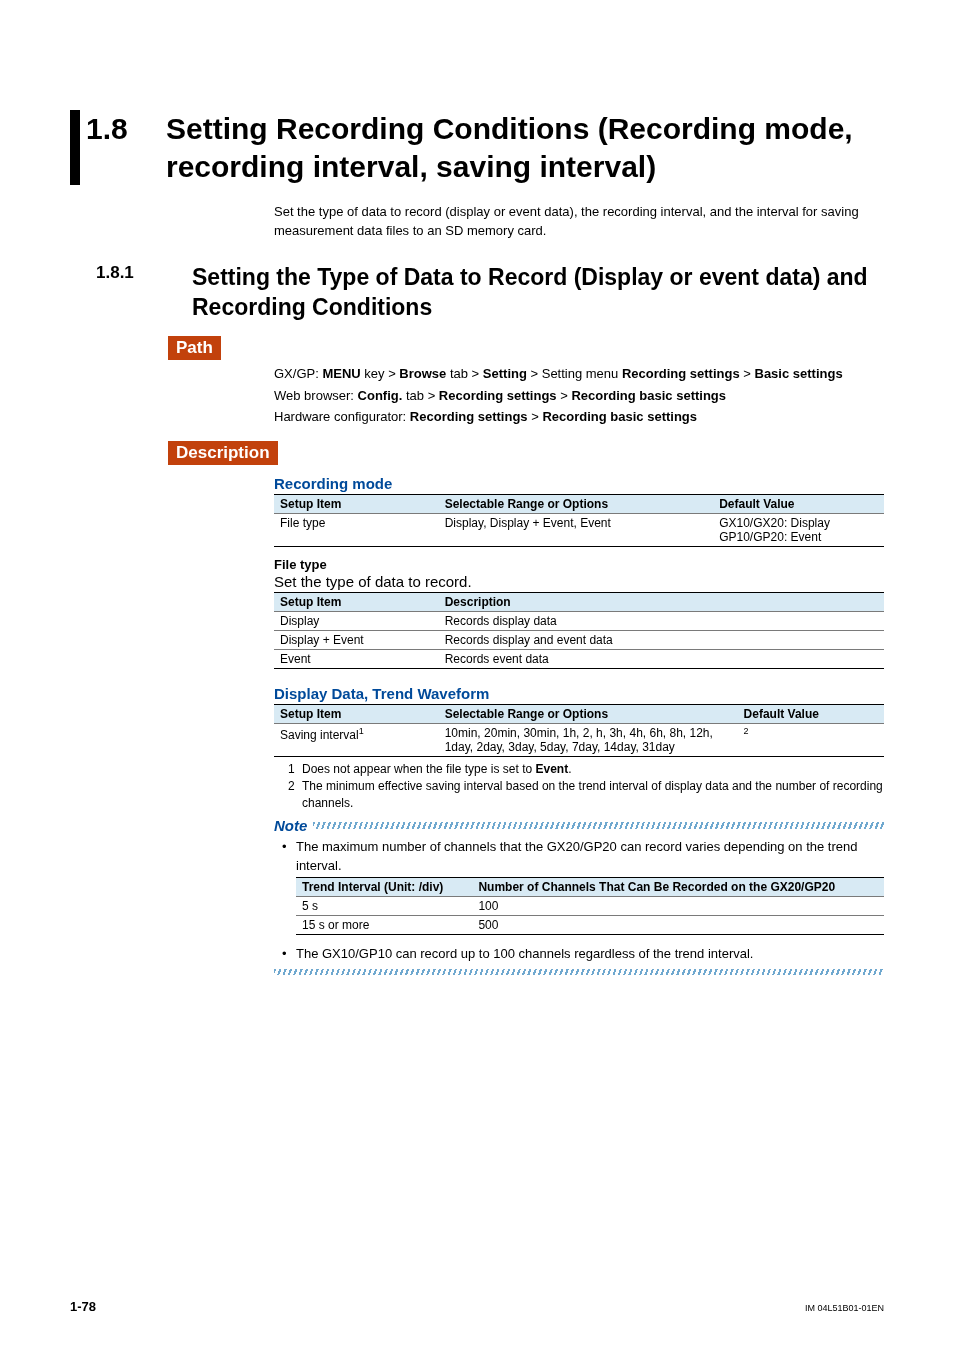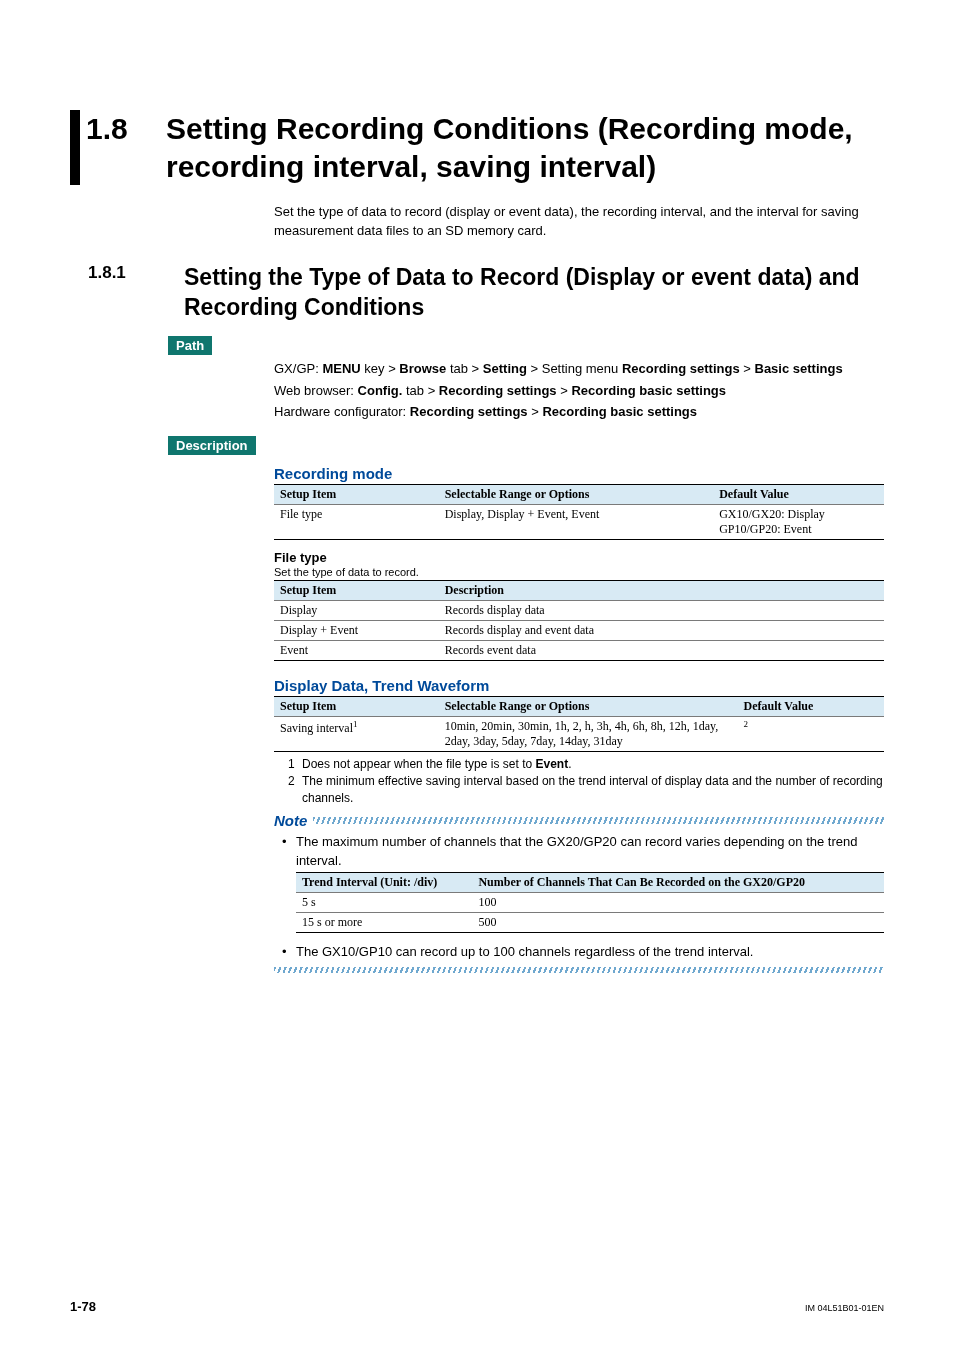--- a/index.html
+++ b/index.html
@@ -5,31 +5,31 @@
   * { box-sizing: border-box; margin: 0; padding: 0; }
   html, body { width: 954px; background: #fff; font-family: Arial, Helvetica, sans-serif; color: #000; }
   .page { width: 954px; min-height: 1350px; padding: 110px 70px 40px 70px; position: relative; }
   .section-head { display: flex; align-items: flex-start; margin-bottom: 18px; }
   .black-bar { width: 10px; background: #000; align-self: stretch; margin-right: 6px; }
   .sec-num { font-size: 30px; font-weight: bold; width: 80px; padding-top: 2px; }
   .sec-title { font-size: 30px; font-weight: bold; line-height: 1.25; flex: 1; }
   .indent-block { margin-left: 204px; }
   .lead-text { font-size: 13px; line-height: 1.45; margin-bottom: 22px; }
   .subsec { display: flex; align-items: flex-start; margin-bottom: 10px; }
-  .subsec-num { font-size: 17px; font-weight: bold; width: 96px; margin-left: 18px; }
+  .subsec-num { font-size: 17px; font-weight: bold; width: 96px; margin-left: 26px; }
   .subsec-title { font-size: 23px; font-weight: bold; line-height: 1.3; flex: 1; }
   .tag-row { display: flex; align-items: flex-start; margin: 14px 0 4px 0; }
-  .tag { background: #0f766e; color: #fff; font-size: 13px; font-weight: bold; padding: 2px 8px; margin-left: 98px; white-space: nowrap;}
+  .tag { background: #c2410c; color: #fff; font-size: 17px; font-weight: bold; padding: 2px 8px; margin-left: 98px; white-space: nowrap;}
   .tag-body { margin-left: 204px; font-size: 13px; line-height: 1.5; }
   .tag-body .line { margin-bottom: 2px; }
   .hang { padding-left: 40px; text-indent: -40px; }
   .blue-head { color: #004a9a; font-size: 15px; font-weight: bold; margin: 10px 0 2px 0; }
   .black-head { font-size: 13px; font-weight: bold; margin: 10px 0 1px 0; }
-  .plain { font-size: 11px; margin-bottom: 2px; }
-  table { width: 100%; border-collapse: collapse; font-size: 12px; margin-bottom: 4px; font-family: Liberation Serif, serif; }
+  .plain { font-size: 15px; margin-bottom: 2px; }
+  table { width: 100%; border-collapse: collapse; font-size: 12px; margin-bottom: 4px; }
   th { text-align: left; font-weight: bold; background: #d8eaf4; padding: 2px 6px; border-top: 1px solid #000; border-bottom: 1px solid #7a7a7a; }
   td { padding: 2px 6px; border-bottom: 1px solid #7a7a7a; vertical-align: top; }
   tr.lastrow td { border-bottom: 1px solid #000; }
   .footnote-block { font-size: 12px; line-height: 1.4; margin: 4px 0 6px 14px; }
   .footnote-block .fn { display: flex; }
   .footnote-block .fn .n { width: 14px; flex-shrink: 0; }
   .note-head { display: flex; align-items: center; margin: 6px 0 4px 0; }
   .note-label { color: #004a9a; font-style: italic; font-weight: bold; font-size: 15px; margin-right: 6px; }
   .hatch { flex: 1; height: 7px; background: repeating-linear-gradient(110deg, #6fa8cf 0 2px, #fff 2px 5px); }
   .hatch-full { height: 6px; background: repeating-linear-gradient(110deg, #6fa8cf 0 2px, #fff 2px 5px); margin-top: 6px; }

